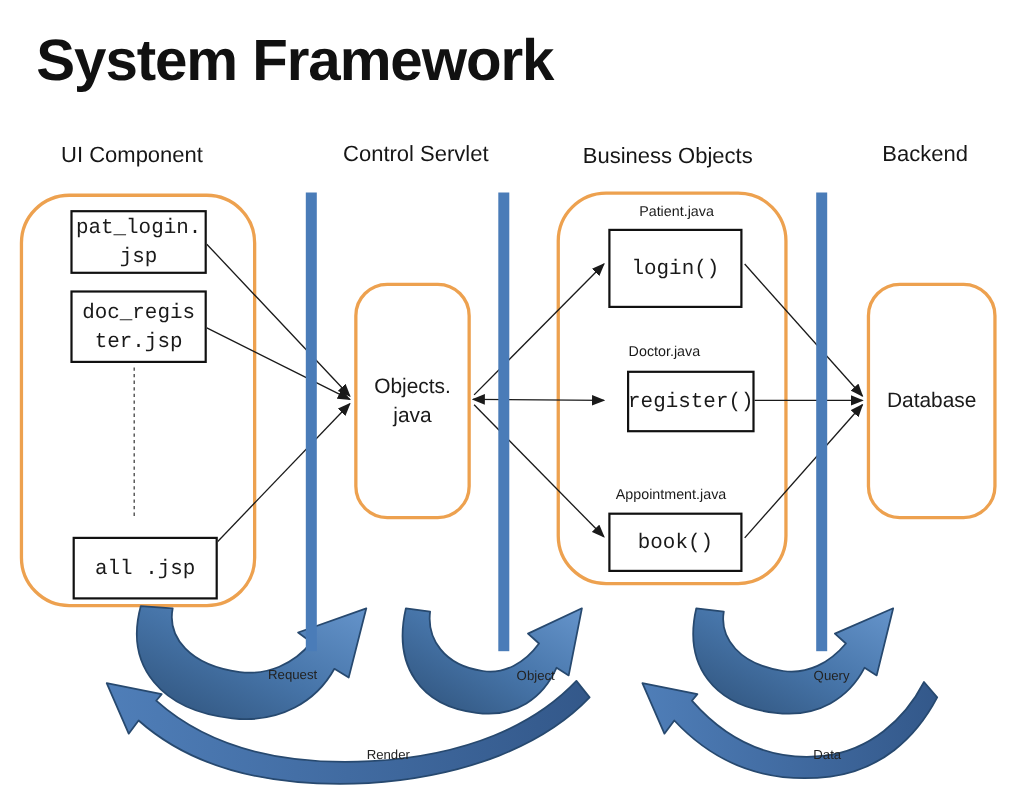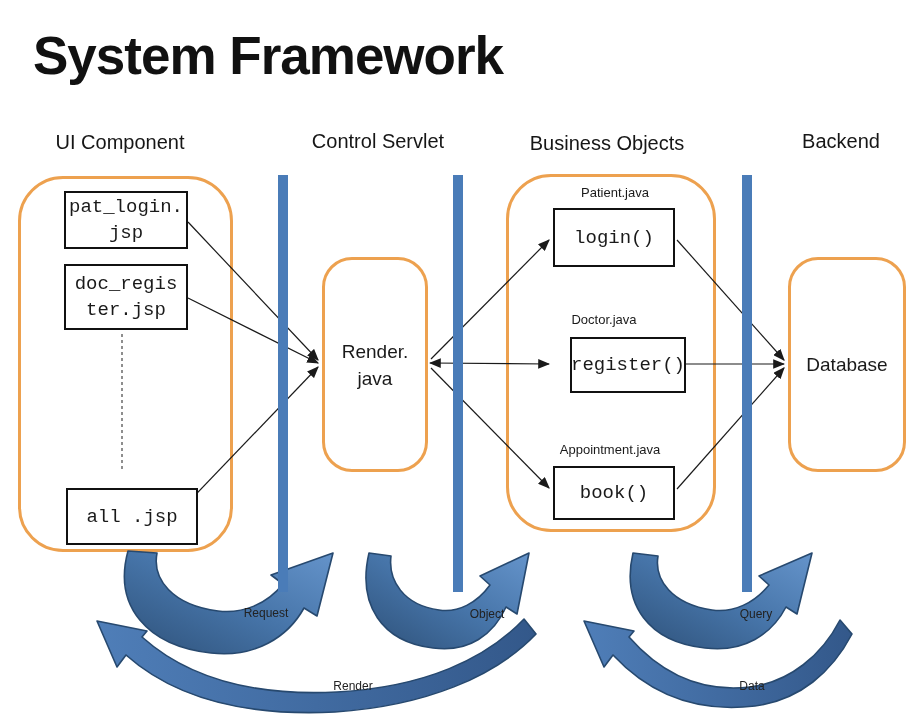--- a/index.html
+++ b/index.html
@@ -40,21 +40,21 @@
 
   <div class="hdr" style="left:120px;top:142px">UI Component</div>
   <div class="hdr" style="left:378px;top:141px">Control Servlet</div>
   <div class="hdr" style="left:607px;top:143px">Business Objects</div>
   <div class="hdr" style="left:841px;top:141px">Backend</div>
 
   <div class="group big" style="left:18px;top:176px;width:215px;height:376px"></div>
   <div class="group big" style="left:506px;top:174px;width:210px;height:358px"></div>
   <div class="group small" style="left:322px;top:257px;width:106px;height:215px">
     <div>
-      <div>Render.</div>
+      <div>Objects.</div>
       <div>java</div>
     </div>
   </div>
   <div class="group small" style="left:788px;top:257px;width:118px;height:215px">
     <div>Database</div>
   </div>
 
   <svg class="overlay" width="917" height="716" viewBox="0 0 917 716">
     <defs>
       <marker id="ah" viewBox="0 0 10 8" refX="9" refY="4" markerWidth="10" markerHeight="8" orient="auto-start-reverse">
@@ -105,21 +105,21 @@
     <div>pat_login.</div>
     <div>jsp</div>
   </div>
   <div class="wbox" style="left:64px;top:264px;width:124px;height:66px">
     <div>doc_regis</div>
     <div>ter.jsp</div>
   </div>
   <div class="wbox" style="left:66px;top:488px;width:132px;height:57px">
     <div>all .jsp</div>
   </div>
-  <div class="wbox" style="left:553px;top:208px;width:122px;height:59px">
+  <div class="wbox" style="left:553px;top:208px;width:122px;height:72px">
     <div>login()</div>
   </div>
   <div class="wbox" style="left:570px;top:337px;width:116px;height:56px">
     <div>register()</div>
   </div>
   <div class="wbox" style="left:553px;top:466px;width:122px;height:54px">
     <div>book()</div>
   </div>
 
   <div class="clslbl" style="left:615px;top:192px">Patient.java</div>

